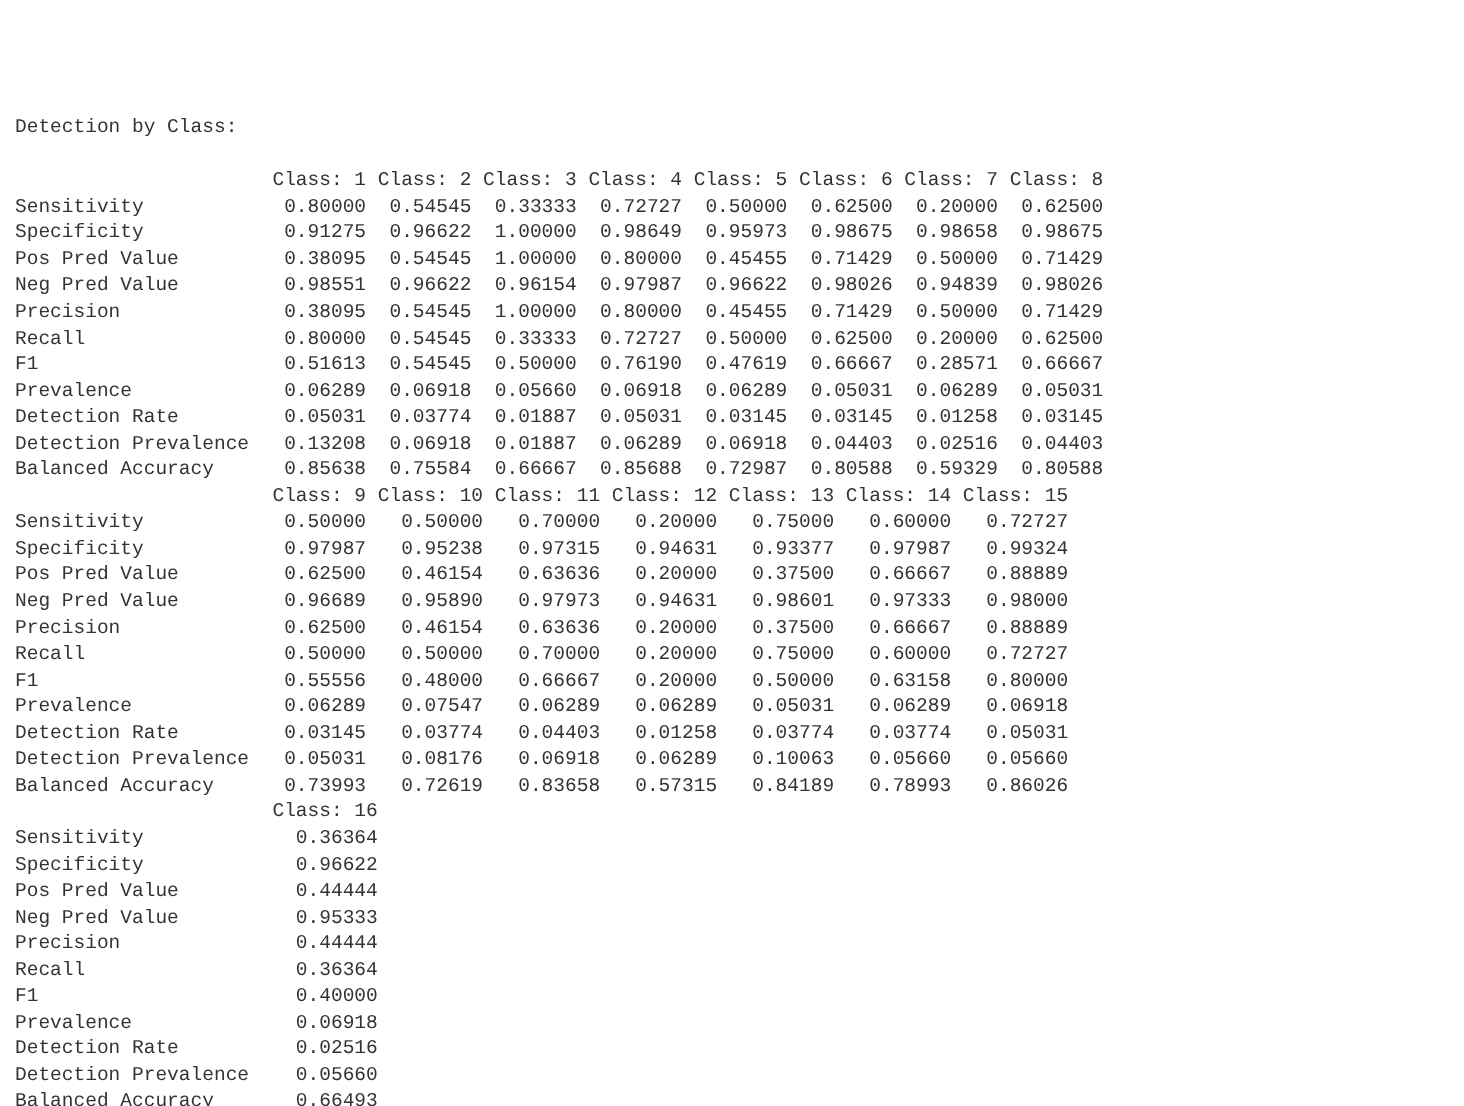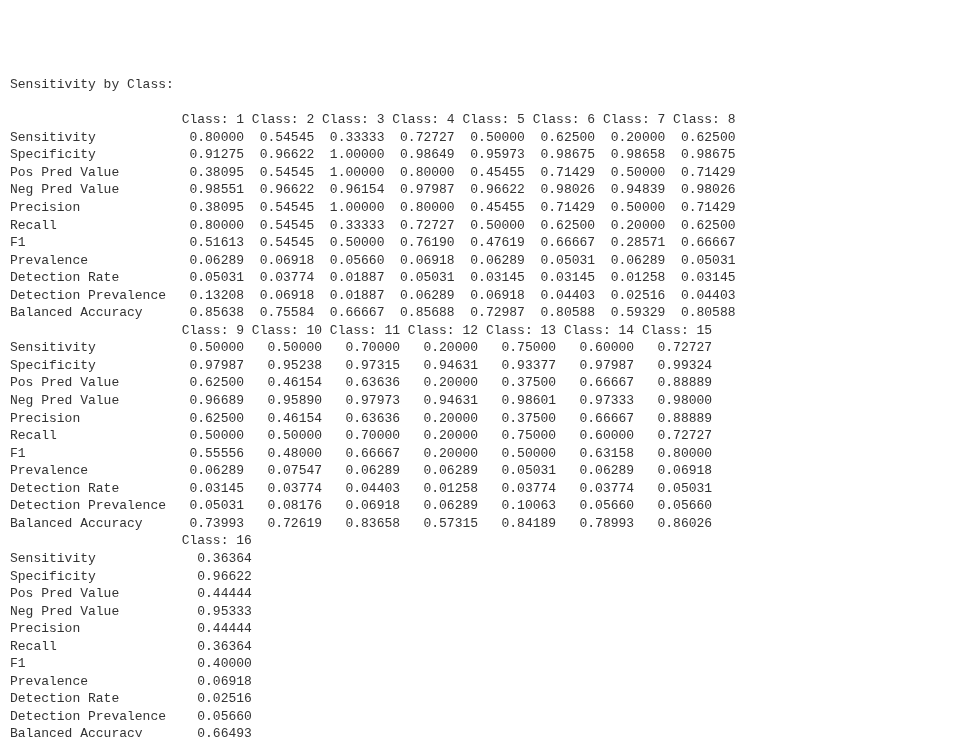--- a/index.html
+++ b/index.html
@@ -11,21 +11,21 @@
     padding: 6px 10px;
     white-space: pre;
     line-height: 1.35;
   }
 </style>
 </head>
 <body>
 
 
 
-<span>Sensitivity by Class:</span>
+<span>Detection by Class:</span>
 <span></span>
 <span id="out">                      Class: 1 Class: 2 Class: 3 Class: 4 Class: 5 Class: 6 Class: 7 Class: 8
 Sensitivity            0.80000  0.54545  0.33333  0.72727  0.50000  0.62500  0.20000  0.62500
 Specificity            0.91275  0.96622  1.00000  0.98649  0.95973  0.98675  0.98658  0.98675
 Pos Pred Value         0.38095  0.54545  1.00000  0.80000  0.45455  0.71429  0.50000  0.71429
 Neg Pred Value         0.98551  0.96622  0.96154  0.97987  0.96622  0.98026  0.94839  0.98026
 Precision              0.38095  0.54545  1.00000  0.80000  0.45455  0.71429  0.50000  0.71429
 Recall                 0.80000  0.54545  0.33333  0.72727  0.50000  0.62500  0.20000  0.62500
 F1                     0.51613  0.54545  0.50000  0.76190  0.47619  0.66667  0.28571  0.66667
 Prevalence             0.06289  0.06918  0.05660  0.06918  0.06289  0.05031  0.06289  0.05031

